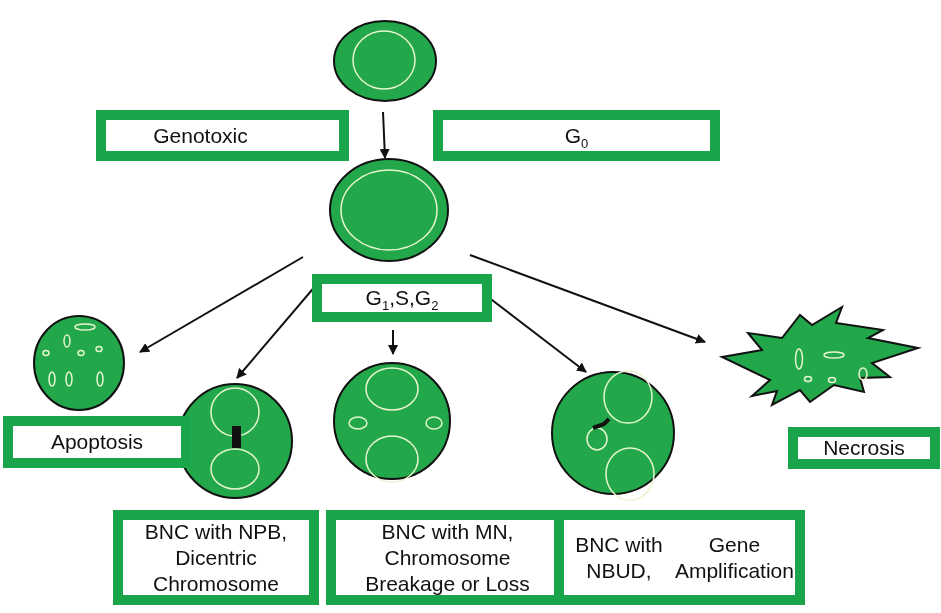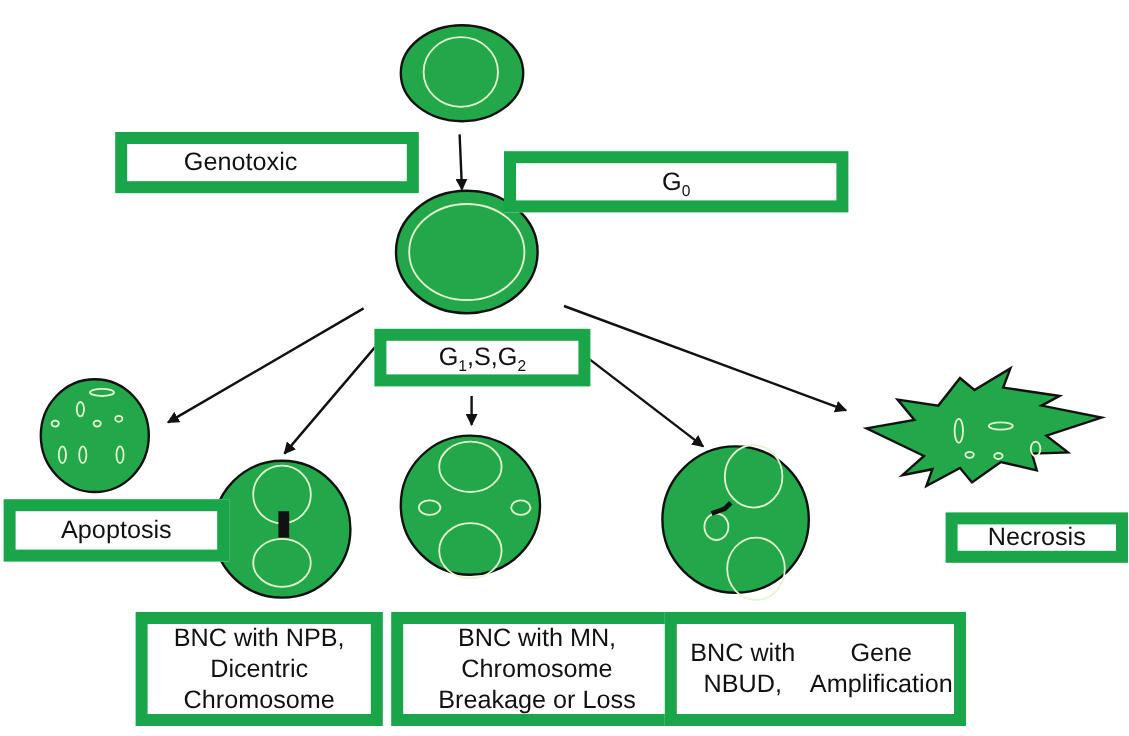--- a/index.html
+++ b/index.html
@@ -80,21 +80,21 @@
       <ellipse cx="832" cy="380" rx="3.5" ry="2.5"></ellipse>
       <ellipse cx="863" cy="374" rx="4" ry="6"></ellipse>
     </g>
   </g>
 </svg>
 
 <div class="box lbl" style="left:96px;top:110px;width:253px;height:51px;padding-right:44px;">
   <span>Genotoxic</span>
 </div>
 
-<div class="box lbl" style="left: 420px; top: 110px; width: 287px; height: 51px; margin-top: 16px;">
+<div class="box lbl" style="left: 433px; top: 110px; width: 287px; height: 51px;">
     <span><span>G</span><sub>0</sub></span>
   </div>
 
 <div class="box lbl" style="left:312px;top:274px;width:180px;height:48px;">
   <span><span>G</span><sub>1</sub><span>,S,G</span><sub>2</sub></span>
 </div>
 
 <div class="box lbl" style="left:3px;top:416px;width:188px;height:52px;">
   <span>Apoptosis</span>
 </div>

